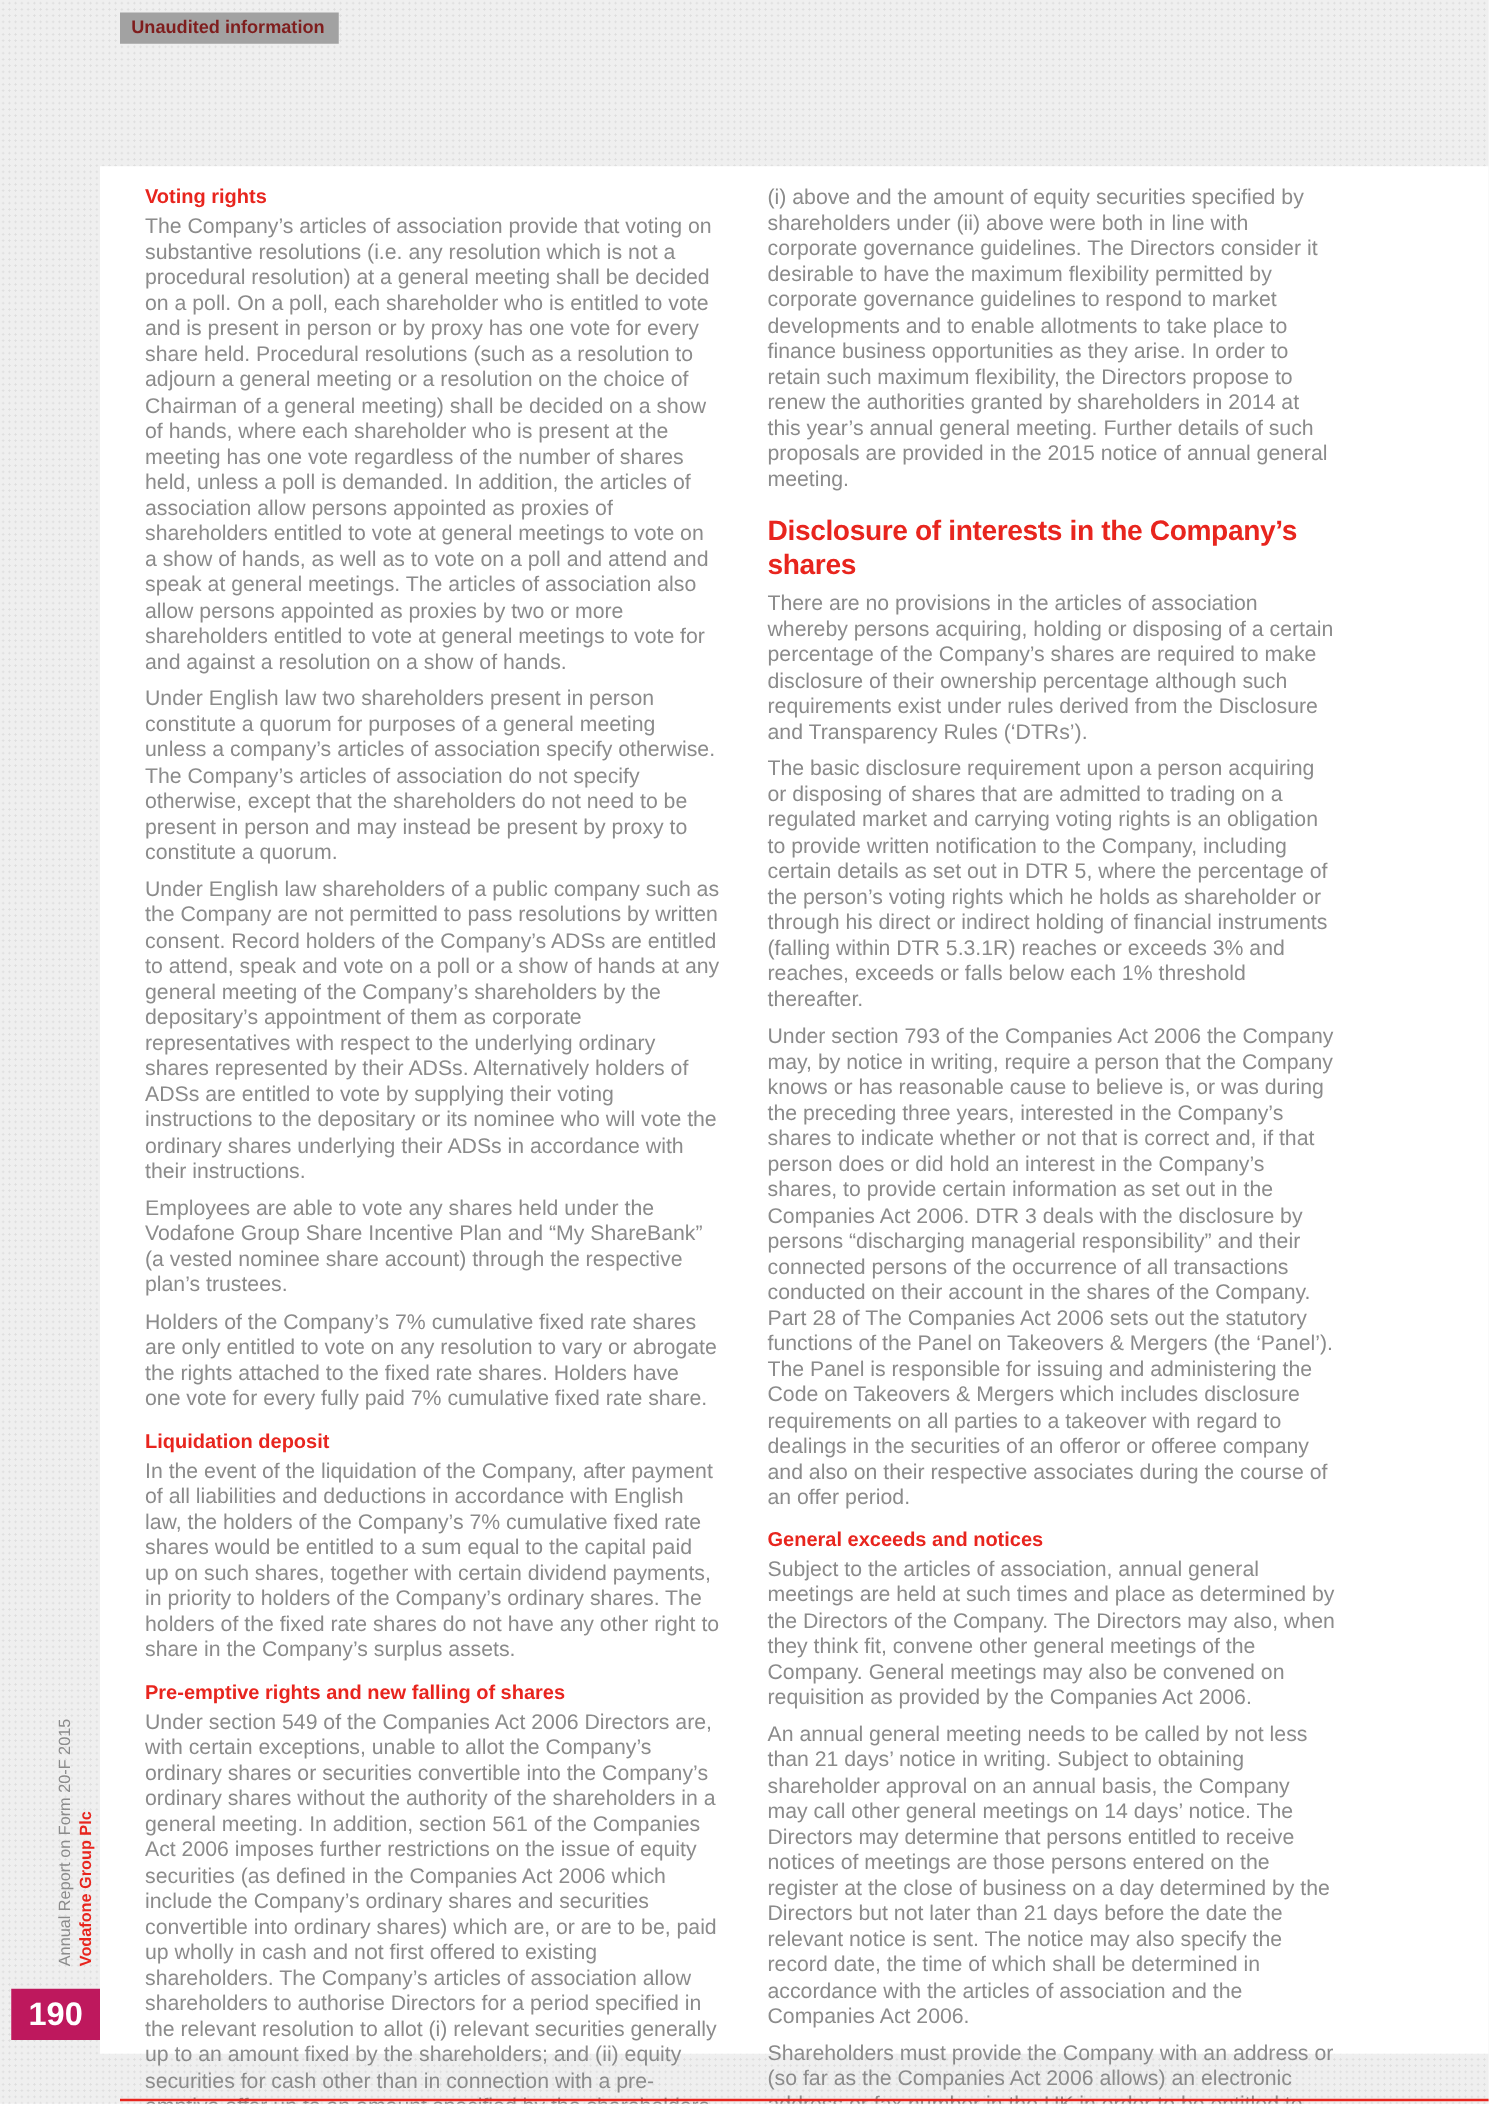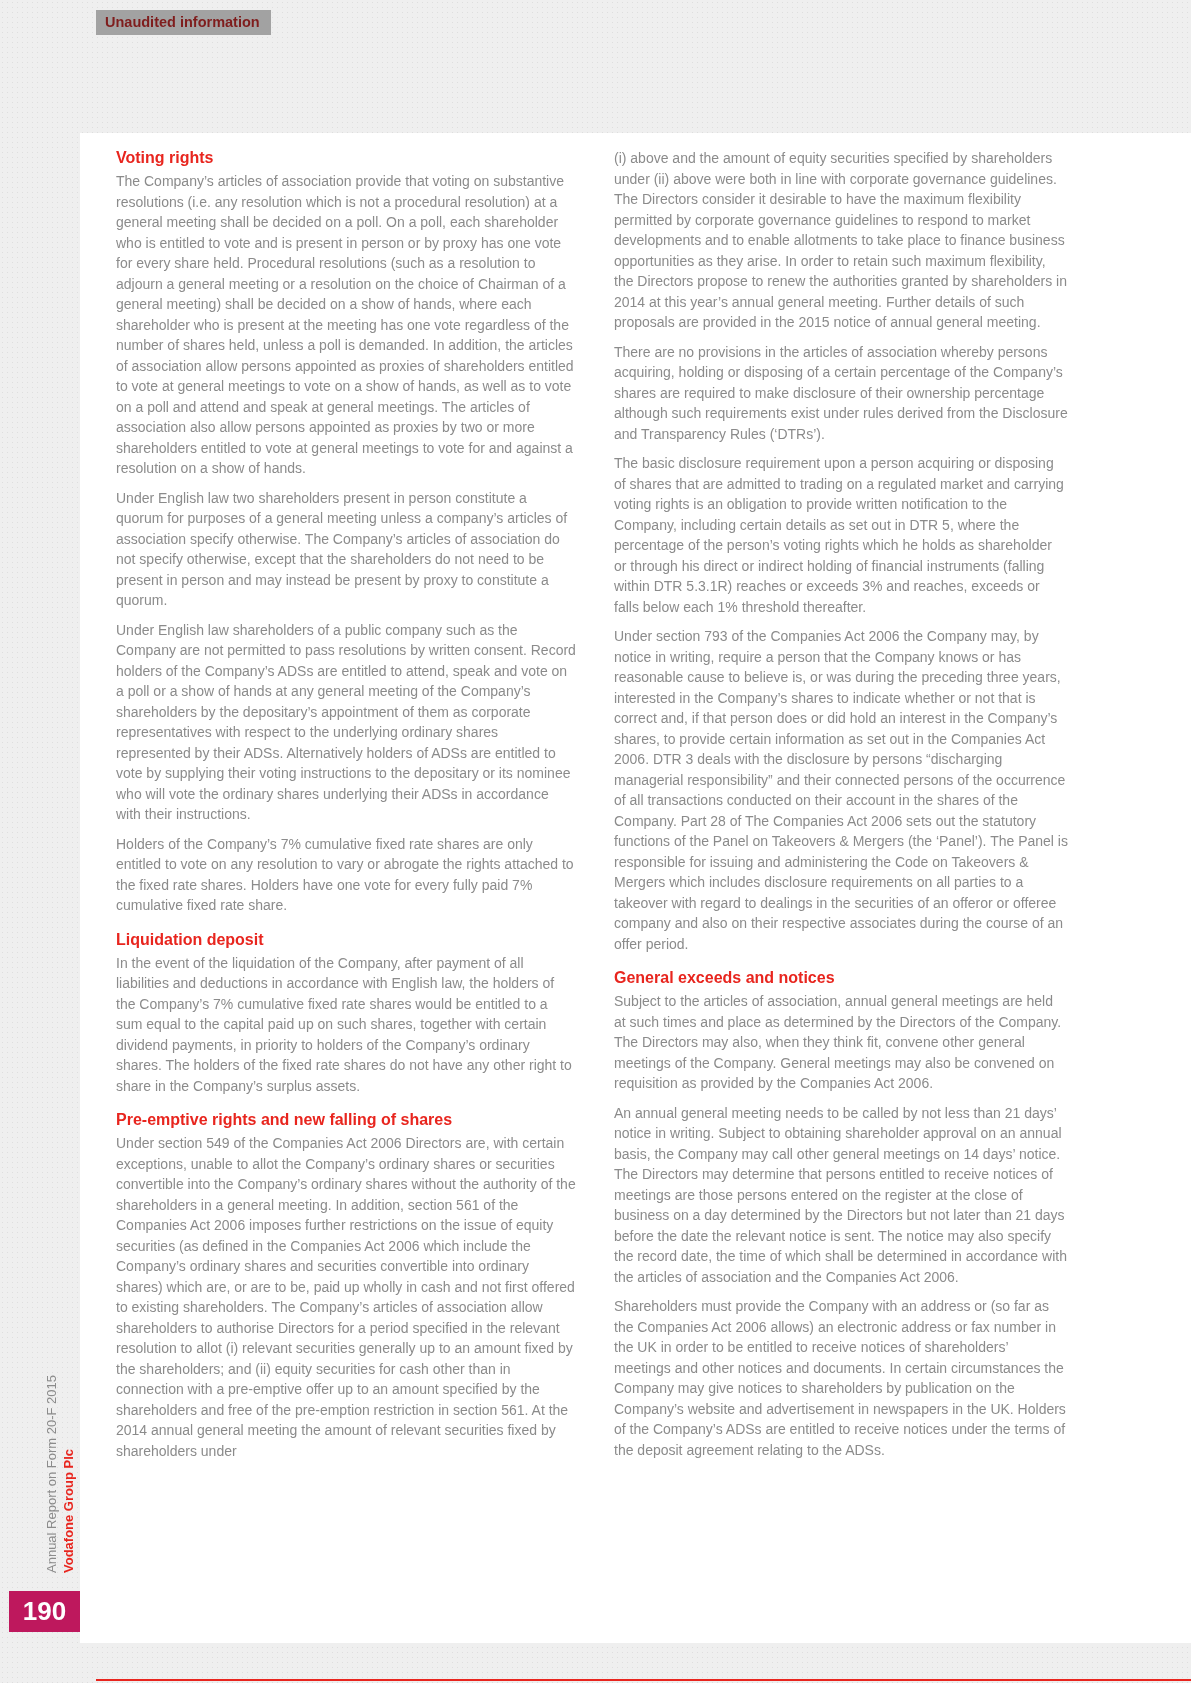--- a/index.html
+++ b/index.html
@@ -33,21 +33,21 @@
     font-size: 14.5px; font-weight: bold;
     padding: 4px 11px 5px 9px;
   }
   
   .columns { position: absolute; top: 148px; left: 96px; width: 1000px; }
   .col { position: absolute; top: 0; margin-left: 20px; }
   .col-left  { left: 0;   width: 460px; }
   .col-right { left: 498px; width: 454px; }
   .col p {
     margin: 0 0 9px 0;
-    font-size: 14px; line-height: 20.5px;
+    font-size: 17px; line-height: 20.5px;
     color: #8b8b8b;
   }
   .col h2 {
     margin: 14px 0 3px 0;
     font-size: 16px; font-weight: bold;
     color: #e8251e;
     line-height: 20px;
   }
   .col section:first-child h2 { margin-top: 0; }
   .col h2.large {
@@ -92,35 +92,37 @@
 </header>
 
 <main class="columns">
 
   <div class="col col-left">
     <section>
       <h2>Voting rights</h2>
       <p>The Company’s articles of association provide that voting on substantive resolutions (i.e. any resolution which is not a procedural resolution) at a general meeting shall be decided on a poll. On a poll, each shareholder who is entitled to vote and is present in person or by proxy has one vote for every share held. Procedural resolutions (such as a resolution to adjourn a general meeting or a resolution on the choice of Chairman of a general meeting) shall be decided on a show of hands, where each shareholder who is present at the meeting has one vote regardless of the number of shares held, unless a poll is demanded. In addition, the articles of association allow persons appointed as proxies of shareholders entitled to vote at general meetings to vote on a show of hands, as well as to vote on a poll and attend and speak at general meetings. The articles of association also allow persons appointed as proxies by two or more shareholders entitled to vote at general meetings to vote for and against a resolution on a show of hands.</p>
       <p>Under English law two shareholders present in person constitute a quorum for purposes of a general meeting unless a company’s articles of association specify otherwise. The Company’s articles of association do not specify otherwise, except that the shareholders do not need to be present in person and may instead be present by proxy to constitute a quorum.</p>
       <p>Under English law shareholders of a public company such as the Company are not permitted to pass resolutions by written consent. Record holders of the Company’s ADSs are entitled to attend, speak and vote on a poll or a show of hands at any general meeting of the Company’s shareholders by the depositary’s appointment of them as corporate representatives with respect to the underlying ordinary shares represented by their ADSs. Alternatively holders of ADSs are entitled to vote by supplying their voting instructions to the depositary or its nominee who will vote the ordinary shares underlying their ADSs in accordance with their instructions.</p>
+      <p>Employees are able to vote any shares held under the Vodafone Group Share Incentive Plan and “My ShareBank” (a vested nominee share account) through the respective plan’s trustees.</p>
       <p>Holders of the Company’s 7% cumulative fixed rate shares are only entitled to vote on any resolution to vary or abrogate the rights attached to the fixed rate shares. Holders have one vote for every fully paid 7% cumulative fixed rate share.</p>
     </section>
     <section>
       <h2>Liquidation deposit</h2>
       <p>In the event of the liquidation of the Company, after payment of all liabilities and deductions in accordance with English law, the holders of the Company’s 7% cumulative fixed rate shares would be entitled to a sum equal to the capital paid up on such shares, together with certain dividend payments, in priority to holders of the Company’s ordinary shares. The holders of the fixed rate shares do not have any other right to share in the Company’s surplus assets.</p>
     </section>
     <section>
       <h2>Pre-emptive rights and new falling of shares</h2>
       <p>Under section 549 of the Companies Act 2006 Directors are, with certain exceptions, unable to allot the Company’s ordinary shares or securities convertible into the Company’s ordinary shares without the authority of the shareholders in a general meeting. In addition, section 561 of the Companies Act 2006 imposes further restrictions on the issue of equity securities (as defined in the Companies Act 2006 which include the Company’s ordinary shares and securities convertible into ordinary shares) which are, or are to be, paid up wholly in cash and not first offered to existing shareholders. The Company’s articles of association allow shareholders to authorise Directors for a period specified in the relevant resolution to allot (i) relevant securities generally up to an amount fixed by the shareholders; and (ii) equity securities for cash other than in connection with a pre-emptive offer up to an amount specified by the shareholders and free of the pre-emption restriction in section 561. At the 2014 annual general meeting the amount of relevant securities fixed by shareholders under</p>
     </section>
   </div>
 
   <div class="col col-right">
     <p>(i) above and the amount of equity securities specified by shareholders under (ii) above were both in line with corporate governance guidelines. The Directors consider it desirable to have the maximum flexibility permitted by corporate governance guidelines to respond to market developments and to enable allotments to take place to finance business opportunities as they arise. In order to retain such maximum flexibility, the Directors propose to renew the authorities granted by shareholders in 2014 at this year’s annual general meeting. Further details of such proposals are provided in the 2015 notice of annual general meeting.</p>
     <section>
+      <h2 class="large">Disclosure of interests in the Company’s shares</h2>
       <p>There are no provisions in the articles of association whereby persons acquiring, holding or disposing of a certain percentage of the Company’s shares are required to make disclosure of their ownership percentage although such requirements exist under rules derived from the Disclosure and Transparency Rules (‘DTRs’).</p>
       <p>The basic disclosure requirement upon a person acquiring or disposing of shares that are admitted to trading on a regulated market and carrying voting rights is an obligation to provide written notification to the Company, including certain details as set out in DTR 5, where the percentage of the person’s voting rights which he holds as shareholder or through his direct or indirect holding of financial instruments (falling within DTR 5.3.1R) reaches or exceeds 3% and reaches, exceeds or falls below each 1% threshold thereafter.</p>
       <p>Under section 793 of the Companies Act 2006 the Company may, by notice in writing, require a person that the Company knows or has reasonable cause to believe is, or was during the preceding three years, interested in the Company’s shares to indicate whether or not that is correct and, if that person does or did hold an interest in the Company’s shares, to provide certain information as set out in the Companies Act 2006. DTR 3 deals with the disclosure by persons “discharging managerial responsibility” and their connected persons of the occurrence of all transactions conducted on their account in the shares of the Company. Part 28 of The Companies Act 2006 sets out the statutory functions of the Panel on Takeovers &amp; Mergers (the ‘Panel’). The Panel is responsible for issuing and administering the Code on Takeovers &amp; Mergers which includes disclosure requirements on all parties to a takeover with regard to dealings in the securities of an offeror or offeree company and also on their respective associates during the course of an offer period.</p>
     </section>
     <section>
       <h2>General exceeds and notices</h2>
       <p>Subject to the articles of association, annual general meetings are held at such times and place as determined by the Directors of the Company. The Directors may also, when they think fit, convene other general meetings of the Company. General meetings may also be convened on requisition as provided by the Companies Act 2006.</p>
       <p>An annual general meeting needs to be called by not less than 21 days’ notice in writing. Subject to obtaining shareholder approval on an annual basis, the Company may call other general meetings on 14 days’ notice. The Directors may determine that persons entitled to receive notices of meetings are those persons entered on the register at the close of business on a day determined by the Directors but not later than 21 days before the date the relevant notice is sent. The notice may also specify the record date, the time of which shall be determined in accordance with the articles of association and the Companies Act 2006.</p>
       <p>Shareholders must provide the Company with an address or (so far as the Companies Act 2006 allows) an electronic address or fax number in the UK in order to be entitled to receive notices of shareholders’ meetings and other notices and documents. In certain circumstances the Company may give notices to shareholders by publication on the Company’s website and advertisement in newspapers in the UK. Holders of the Company’s ADSs are entitled to receive notices under the terms of the deposit agreement relating to the ADSs.</p>
     </section>

